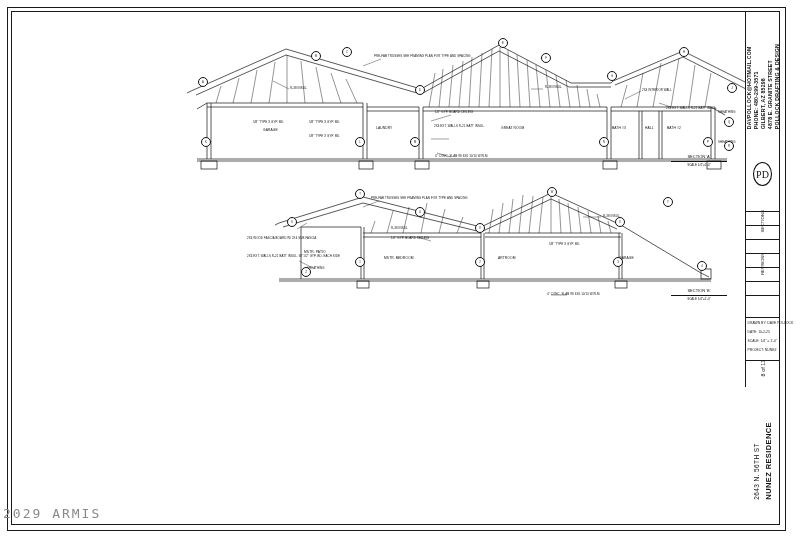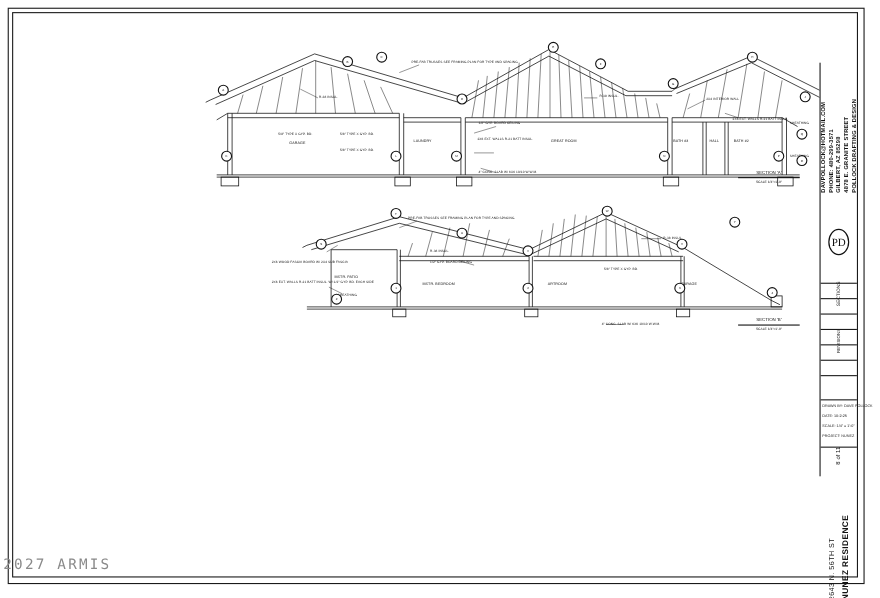--- a/index.html
+++ b/index.html
@@ -1,20 +1,20 @@
 <!DOCTYPE html>
 <html><head>
 <meta charset="utf-8">
 <style>
   html,body{margin:0;padding:0;background:#fff;}
   body{width:800px;height:544px;overflow:hidden;font-family:"Liberation Sans",sans-serif;}
   .sheet{position:relative;width:800px;height:544px;background:#ffffff;}
   .border-outer{position:absolute;left:7px;top:7px;width:777px;height:522px;border:1px solid #1a1a1a;}
   .border-inner{position:absolute;left:11px;top:11px;width:767px;height:512px;border:1px solid #1a1a1a;}
-  .titleblock{position:absolute;left:745px;top:11px;width:33px;height:376px;border-left:1px solid #1a1a1a;margin-top:46px;}
+  .titleblock{position:absolute;left:745px;top:11px;width:33px;height:376px;border-left:1px solid #1a1a1a;}
   .vtext{writing-mode:vertical-rl;transform:rotate(180deg);white-space:nowrap;}
   .firm{position:absolute;left:0;top:6px;width:33px;height:140px;display:flex;align-items:center;justify-content:center;}
   .firm .vtext{font-size:5.2px;letter-spacing:.2px;line-height:6px;font-weight:bold;color:#111;}
   .firm-lines{display:flex;flex-direction:row-reverse;gap:1px;}
   .logo{position:absolute;left:4px;top:150px;width:25px;height:26px;}
   .logo svg{display:block;}
   .tb-sectionlabel{position:absolute;left:0;top:180px;width:33px;height:60px;display:flex;align-items:center;justify-content:center;}
   .tb-sectionlabel .vtext{font-size:4.4px;color:#111;}
   .tb-rev{position:absolute;left:0;top:200px;width:33px;height:105px;}
   .tb-rev .rowline{position:absolute;left:0;width:33px;border-top:1px solid #1a1a1a;}
@@ -332,14 +332,14 @@
         <div class="vtext">NUNEZ  RESIDENCE</div>
         <div class="vtext" style="font-size:6.5px;font-weight:normal;">2643 N. 56TH ST</div>
       </div>
     </div>
 
     <div class="tb-sheetno">
       <div class="vtext">8 of 11</div>
     </div>
   </div>
 
-  <div class="watermark">2027 ARMIS</div>
+  <div class="watermark">2029 ARMIS</div>
 </div>
 
 </body></html>

